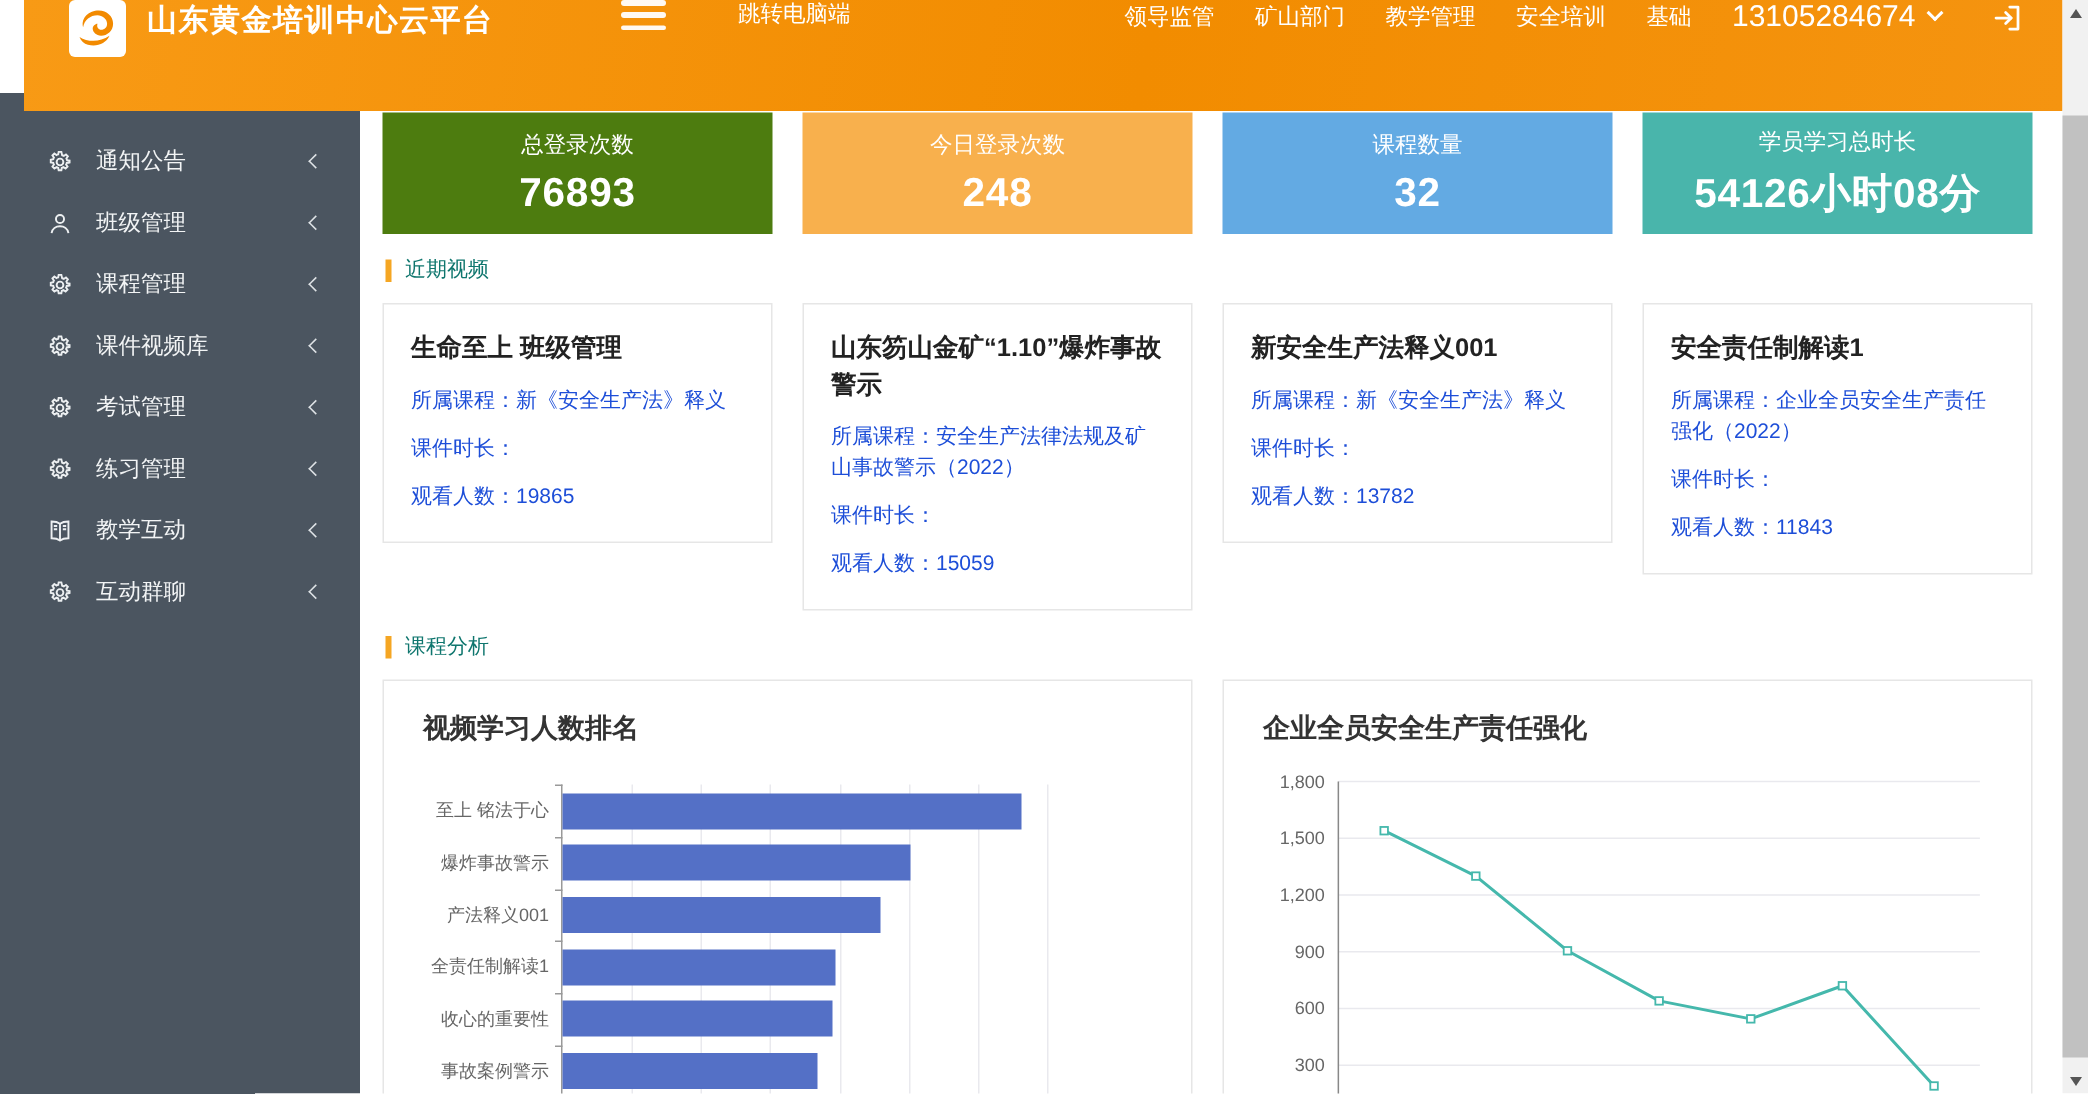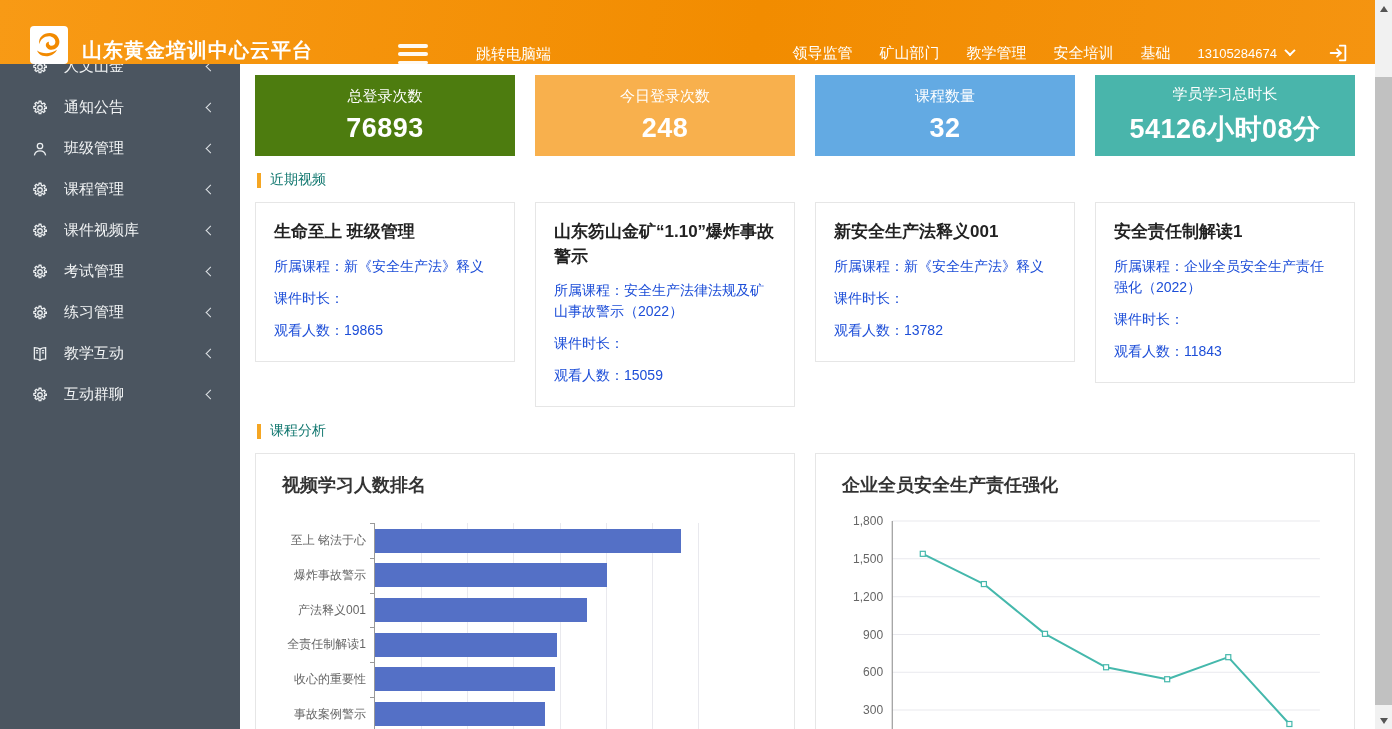--- a/index.html
+++ b/index.html
@@ -1,33 +1,33 @@
 <!DOCTYPE html>
 <html><head>
 <meta charset="utf-8">
 <style>
   *{box-sizing:border-box;margin:0;padding:0}
   html,body{width:1392px;height:729px;overflow:hidden;background:#fff;
     font-family:"Liberation Sans","DejaVu Sans",sans-serif}
   body{position:relative}
 
   
-  .header{position:absolute;top:0;left:0;right:17px;height:64px;z-index:20;
+  .header{position:absolute;top:0;left:16px;right:17px;height:74px;z-index:20;
     background:linear-gradient(100deg,#f89a15 0%,#f28c00 55%,#f59410 100%);
-    display:flex;align-items:flex-end;color:#fff;padding:0 26px 0 30px}
+    display:flex;align-items:flex-start;color:#fff;padding:0 26px 0 30px}
   .logo-box{width:38px;height:38px;background:#fff;border-radius:4px;display:flex;
     align-items:center;justify-content:center;flex:0 0 auto}
   .app-title{font-size:20px;font-weight:bold;margin-left:14px;letter-spacing:1px;white-space:nowrap}
   .burger{margin-left:85px;width:30px;height:20px;display:flex;flex-direction:column;
     justify-content:space-between;cursor:pointer}
   .burger i{display:block;height:3.5px;background:rgba(255,255,255,.95);border-radius:2px}
   .jump-link{margin-left:48px;font-size:15px;cursor:pointer;white-space:nowrap}
   .header-right{margin-left:auto;display:flex;align-items:center;gap:27px}
   .nav-item{font-size:15px;cursor:pointer;white-space:nowrap}
-  .phone-dd{display:flex;align-items:center;font-size:13px;cursor:pointer}
+  .phone-dd{display:flex;align-items:center;font-size:20px;cursor:pointer}
   .caret-down{width:8px;height:8px;border-right:2px solid #fff;border-bottom:2px solid #fff;
     transform:rotate(45deg) translate(-1px,-1px);margin-left:9px;margin-top:-3px}
   .logout{margin-left:6px;cursor:pointer;display:flex;align-items:center}
 
   
   .sidebar{position:absolute;top:62px;left:0;width:240px;bottom:0;background:#4b5560;
     overflow:hidden;z-index:5}
   .side-menu{margin-top:-16px}
   .side-item{height:41px;display:flex;align-items:center;padding:0 26px 0 30px;
     color:#f2f4f5;font-size:15px;cursor:pointer}

